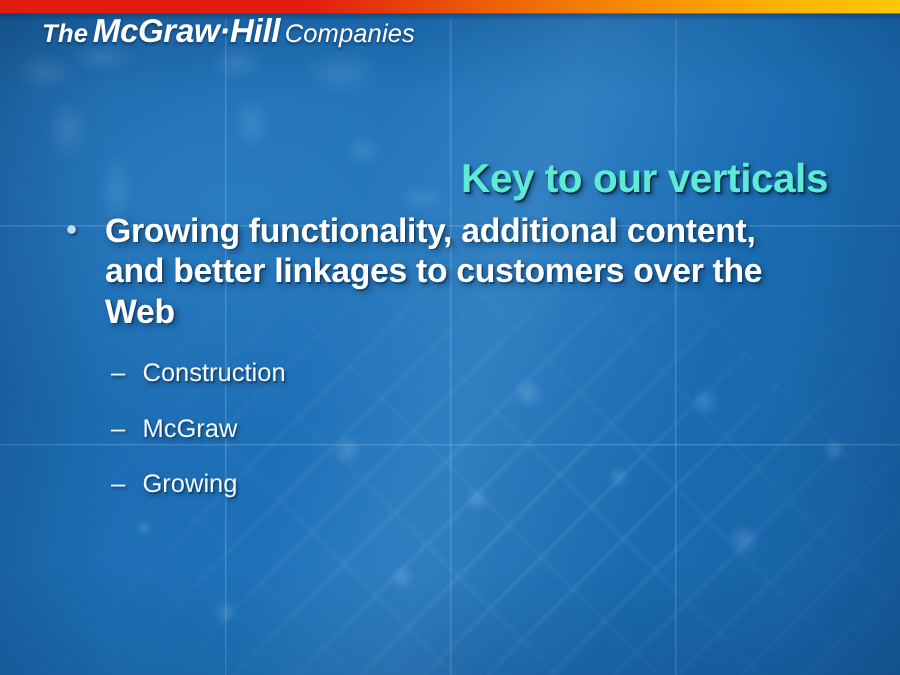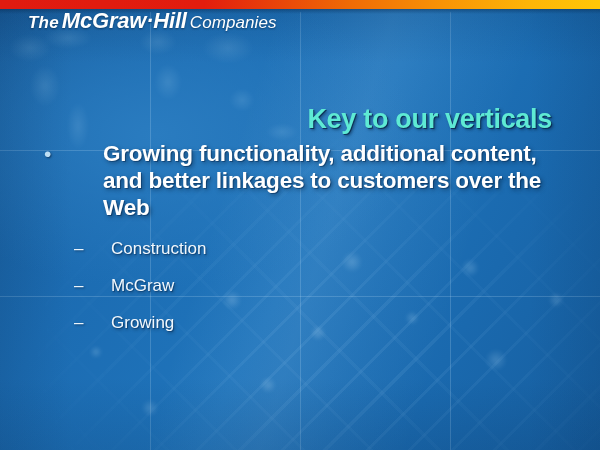--- a/index.html
+++ b/index.html
@@ -202,21 +202,20 @@
   }
   .bullet-l1 .text {
     flex: 1 1 auto;
     font-size: 22.5px;
     font-weight: bold;
     line-height: 27px;
     letter-spacing: -.2px;
     text-shadow:
       1px 1px 0 rgba(9,46,86,.55),
       2px 2px 4px rgba(6,34,66,.55);
-    margin-left: 33px;
   }
 
   .sublist {
     margin-top: 17px;
     padding-left: 32px;
   }
   .bullet-l2 {
     display: flex;
     align-items: baseline;
     color: #f2f8fd;
@@ -231,21 +230,20 @@
   }
   .bullet-l2 .text {
     flex: 1 1 auto;
     font-size: 17px;
     font-weight: normal;
     line-height: 22px;
     letter-spacing: 0;
     text-shadow:
       1px 1px 0 rgba(9,46,86,.45),
       1px 2px 3px rgba(6,34,66,.5);
-    margin-left: 16px;
   }
 </style>
 </head>
 <body>
 
 <div id="slide">
 
   <div class="bg-base"></div>
   <div class="bg-map"></div>
   <div class="bg-circuit"></div>

